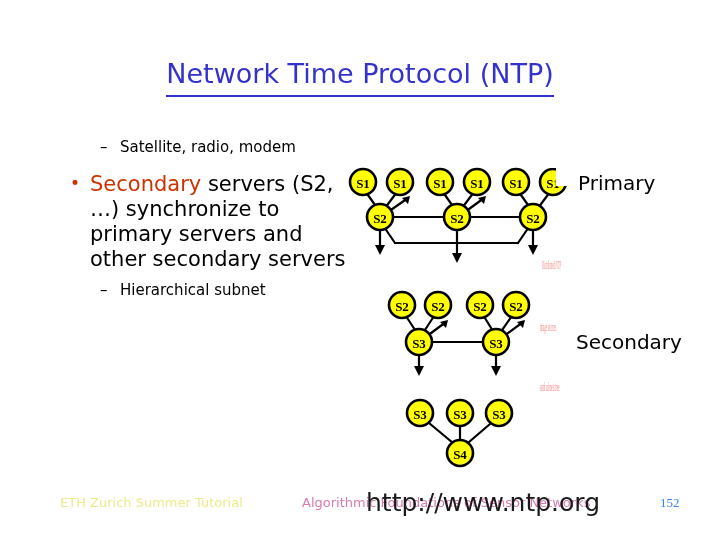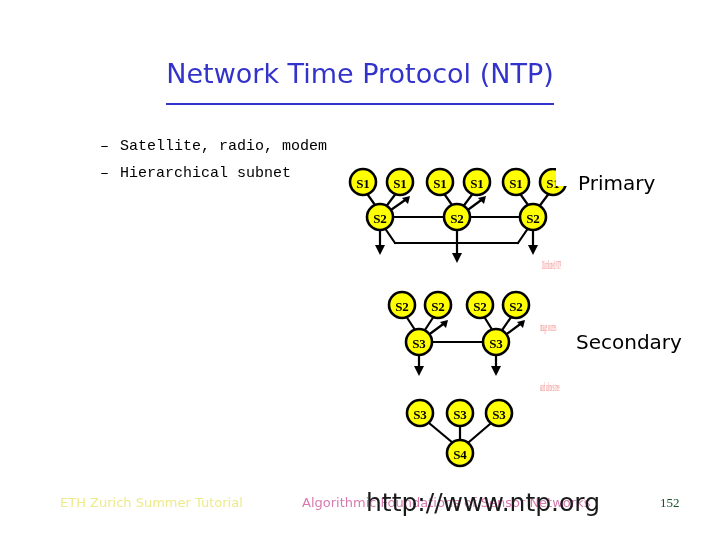--- a/index.html
+++ b/index.html
@@ -21,21 +21,21 @@
     left: 0;
     top: 58px;
     width: 720px;
     text-align: center;
     font-size: 27px;
     color: #3333cc;
     letter-spacing: 0px;
   }
   #slide-title span {
     border-bottom: 2px solid #3333cc;
-    padding-bottom: 14px;
+    padding-bottom: 6px;
   }
 
   
   #body-text {
     position: absolute;
     left: 62px;
     top: 133px;
     width: 300px;
   }
   .bullet {
@@ -57,21 +57,20 @@
   .kw { color: #cc3300; }
 
   .subbullet {
     position: relative;
     padding-left: 58px;
     font-size: 15px;
     line-height: 18px;
     color: #000000;
     margin-top: 5px;
     margin-bottom: 4px;
-    font-family: Liberation Mono, monospace;
   }
   .subbullet::before {
     content: "\2013";
     position: absolute;
     left: 38px;
     top: 0px;
     color: #000000;
   }
   #bullet-2 { margin-top: 16px; }
   #subbullet-2 { margin-top: 9px; }
@@ -138,35 +137,38 @@
     font-size: 25px;
     color: #1a1a1a;
     white-space: nowrap;
     font-family: "DejaVu Sans", sans-serif;
   }
   #footer-page {
     position: absolute;
     left: 660px;
     top: 3px;
     font-size: 13px;
-    color: #14532d;
+    color: #3b82f6;
     font-family: "Liberation Serif", serif;
   }
 </style>
 </head>
 <body>
 
 <div id="slide-title">
   <span>Network Time Protocol (NTP)</span>
 </div>
 
 <div id="body-text">
 
   <div class="subbullet" id="subbullet-1">Satellite, radio, modem</div>
 
+  <div class="bullet" id="bullet-2">
+    <span class="kw">Secondary</span><span> servers (S2, …) synchronize to primary servers and other secondary servers</span>
+  </div>
   <div class="subbullet" id="subbullet-2">Hierarchical subnet</div>
 
 </div>
 
 <div id="diagram">
   <svg width="250" height="310" viewBox="0 0 250 310" xmlns="http://www.w3.org/2000/svg">
     <g stroke="#000000" stroke-width="2.2" fill="none" stroke-linecap="round">
 
       <line x1="23" y1="28" x2="40" y2="52"></line>
       <line x1="60" y1="28" x2="42" y2="52"></line>

